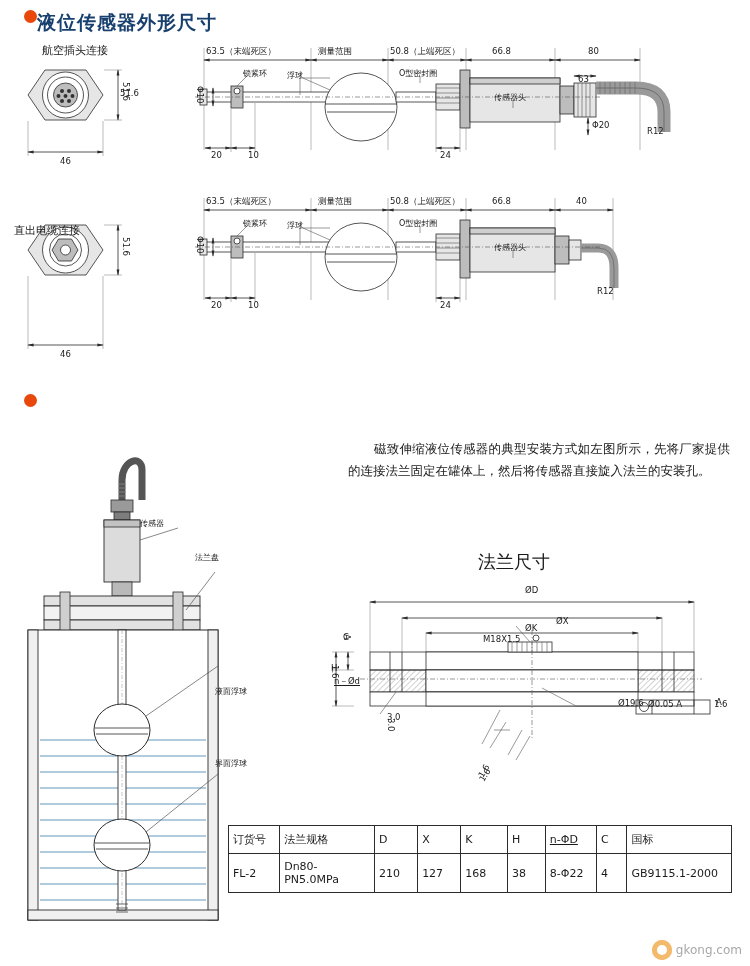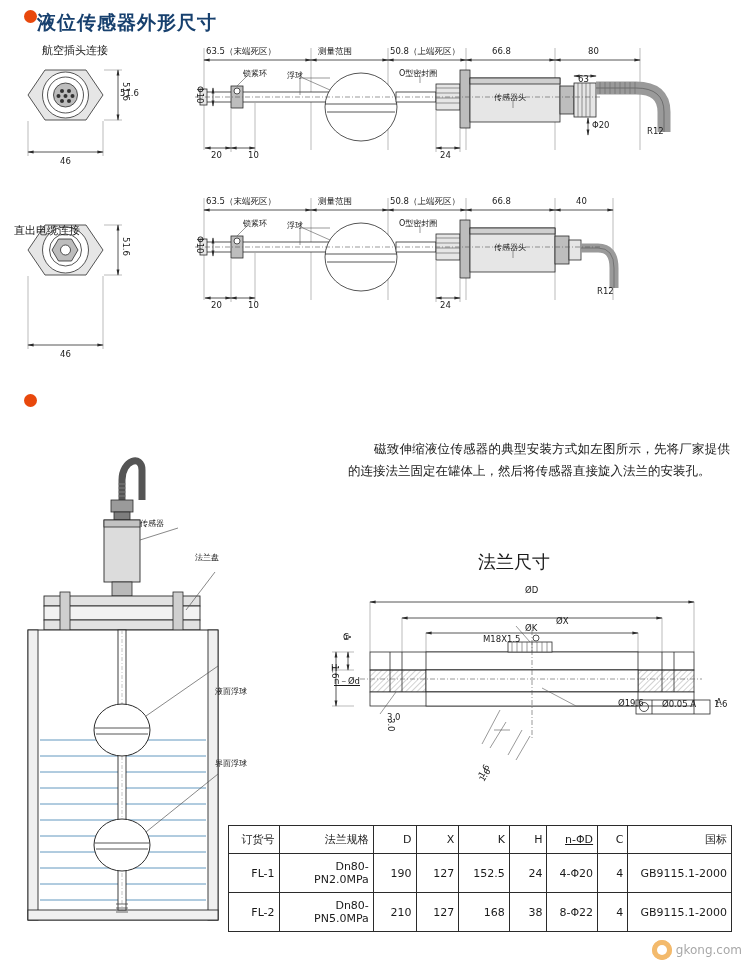--- a/index.html
+++ b/index.html
@@ -42,21 +42,21 @@
   .fillwhite{fill:#ffffff;stroke:#2b2b2b;stroke-width:0.8;}
   .filldark{fill:#bdbdbd;stroke:#2b2b2b;stroke-width:0.8;}
   .para{
     position:absolute;font-size:12.5px;line-height:22px;color:#1a1a1a;
     text-align:justify;
   }
   table.flange{
     position:absolute;border-collapse:collapse;font-size:11px;
   }
   table.flange td,table.flange th{
-    border:1px solid #2b2b2b;text-align:right;padding:6px 4px;font-weight:normal;
+    border:1px solid #2b2b2b;text-align:left;padding:6px 4px;font-weight:normal;
     color:#1a1a1a;
   }
   table.flange th{font-weight:normal;}
   .wm{
     position:absolute;right:8px;bottom:6px;opacity:.75;
     font-size:12px;color:#8a8a8a;display:flex;align-items:center;gap:4px;
   }
   .wm .gear{
     width:20px;height:20px;border-radius:50%;
     background:radial-gradient(circle,#ffffff 28%,#f0a33c 30%,#f0a33c 100%);
@@ -454,21 +454,21 @@
   <path d="M186,180 L200,156" class="ln-thin"></path>
   <path d="M164,150 L180,150" class="ln-thin"></path>
 </svg>
 
 <div class="dimtxt" style="left:525px;top:585px;text-align:right;">ØD</div>
 <div class="dimtxt" style="left:525px;top:587px;margin-top:36px;">ØK</div>
 <div class="dimtxt" style="left:556px;top:616px;">ØX</div>
 <div class="dimtxt" style="left:483px;top:634px;">M18X1.5</div>
 <div class="dimtxt" style="left:334px;top:676px;text-decoration:underline;">n－Ød</div>
 <div class="dimtxt" style="left:618px;top:698px;">Ø19.6</div>
-<div class="dimtxt" style="left:662px;top:699px;text-align:center;">Ø0.05 A</div>
+<div class="dimtxt" style="left:648px;top:699px;text-align:center;">Ø0.05 A</div>
 <div class="dimtxt vert" style="left:342px;top:634px;">A</div>
 <div class="dimtxt vert" style="left:330px;top:665px;">1.6</div>
 <div class="dimtxt vert" style="left:386px;top:718px;">3.0</div>
 <div class="dimtxt" style="left:714px;top:699px;">1.6</div>
 <div class="dimtxt" style="left:478px;top:770px;transform:rotate(-58deg);">1.6</div>
 
 <div class="dimtxt" style="left:343px;top:632px;">C</div>
 <div class="dimtxt" style="left:331px;top:663px;">H</div>
 <div class="dimtxt" style="left:387px;top:712px;">3.0</div>
 <div class="dimtxt" style="left:716px;top:697px;">A</div>
@@ -483,31 +483,20 @@
       <th style="width:42px;">X</th>
       <th style="width:48px;">K</th>
       <th style="width:38px;">H</th>
       <th style="width:54px;text-decoration:underline;">n-ΦD</th>
       <th style="width:30px;">C</th>
       <th style="width:118px;">国标</th>
     </tr>
   </thead>
   <tbody>
     <tr>
-      <td>FL-1</td>
-      <td>Dn80-PN2.0MPa</td>
-      <td>190</td>
-      <td>127</td>
-      <td>152.5</td>
-      <td>24</td>
-      <td>4-Φ20</td>
-      <td>4</td>
-      <td>GB9115.1-2000</td>
-    </tr>
-    <tr>
       <td>FL-2</td>
       <td>Dn80-PN5.0MPa</td>
       <td>210</td>
       <td>127</td>
       <td>168</td>
       <td>38</td>
       <td>8-Φ22</td>
       <td>4</td>
       <td>GB9115.1-2000</td>
     </tr>

